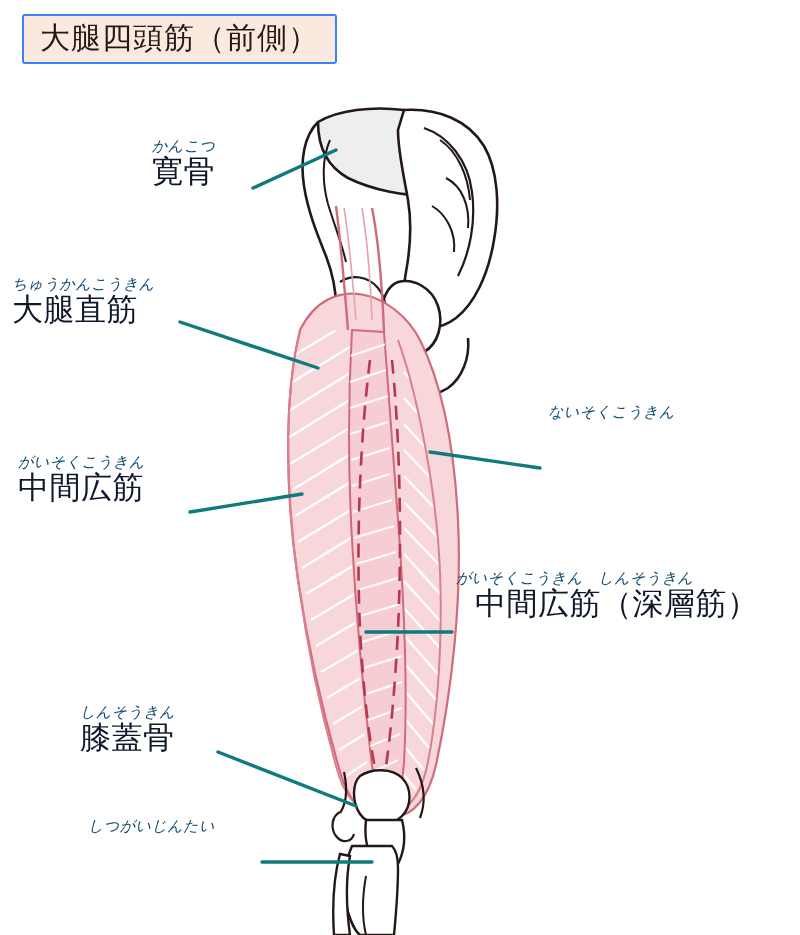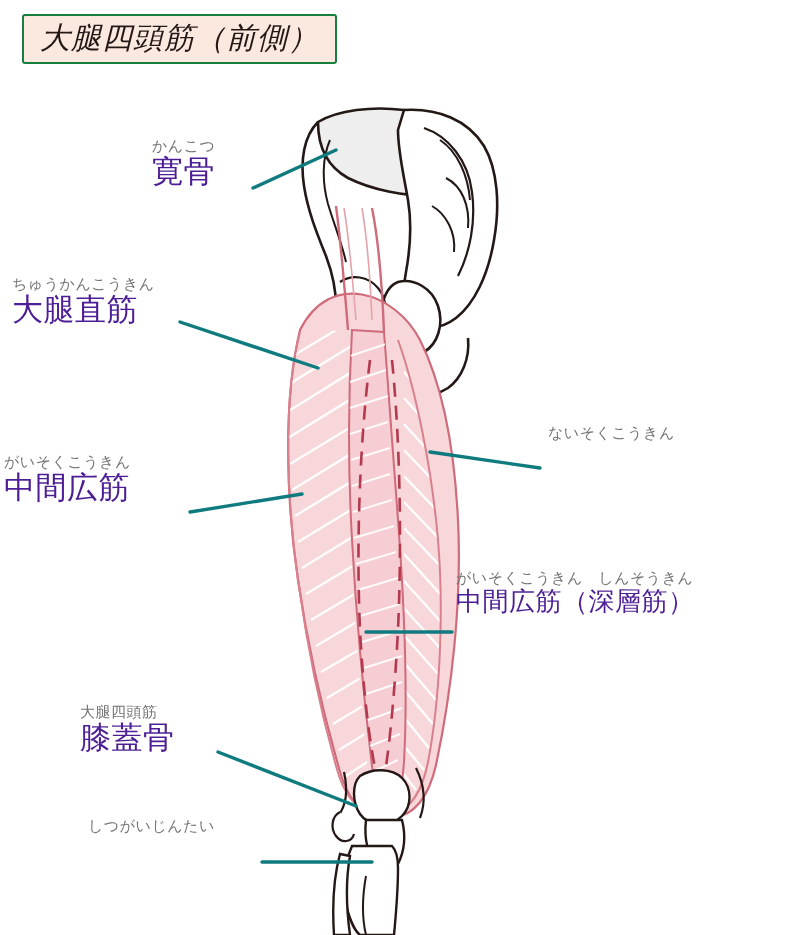--- a/index.html
+++ b/index.html
@@ -20,54 +20,54 @@
     position: absolute;
     inset: 0;
   }
 
   
   .title-box {
     position: absolute;
     left: 22px;
     top: 14px;
     padding: 7px 16px 9px 16px;
-    border: 2px solid #15803d;
+    border: 2px solid #3b82f6;
     background: #fbe9e0;
     border-radius: 3px;
-    font-style: italic;
   }
   .title-box .title-text {
     font-size: 30px;
     line-height: 1;
     letter-spacing: 1px;
     color: #231815;
     white-space: nowrap;
   }
 
   
   .label {
     position: absolute;
     white-space: nowrap;
   }
   .label .furigana {
     display: block;
     font-size: 15px;
     line-height: 1.1;
     letter-spacing: 0.5px;
-    color: #737373;
+    color: #0c4a6e;
     margin-bottom: 1px;
+    font-style: italic;
   }
   .label .main {
     display: block;
     font-size: 31px;
     line-height: 1.05;
     letter-spacing: 0.5px;
-    color: #4c1d95;
-  }
-  .label.small .main { font-size: 26px; }
+    color: #0f172a;
+  }
+  .label.small .main { font-size: 31px; margin-left: 19px; }
 
   .label.right { text-align: left; }
   .label.left  { text-align: left; }
 
   
   #art {
     position: absolute;
     left: 0;
     top: 0;
     width: 800px;
@@ -261,36 +261,36 @@
   <div class="label left" style="left:152px; top:138px;">
     <span class="furigana">かんこつ</span>
     <span class="main">寛骨</span>
   </div>
 
   <div class="label left" style="left:12px; top:276px;">
     <span class="furigana">ちゅうかんこうきん</span>
     <span class="main">大腿直筋</span>
   </div>
 
-  <div class="label left" style="left:4px; top:454px;">
+  <div class="label left" style="left:18px; top:454px;">
     <span class="furigana">がいそくこうきん</span>
     <span class="main">中間広筋</span>
   </div>
 
-  <div class="label right" style="left:548px; top:425px;">
+  <div class="label right" style="left:548px; top:404px;">
     <span class="furigana">ないそくこうきん</span>
   </div>
 
   <div class="label right small" style="left:456px; top:570px;">
     <span class="furigana">がいそくこうきん　しんそうきん</span>
     <span class="main">中間広筋（深層筋）</span>
   </div>
 
   <div class="label left" style="left:80px; top:704px;">
-    <span class="furigana">大腿四頭筋</span>
+    <span class="furigana">しんそうきん</span>
     <span class="main">膝蓋骨</span>
   </div>
 
   <div class="label left" style="left:88px; top:818px;">
     <span class="furigana">しつがいじんたい</span>
   </div>
 
 </div>
 
 </body></html>

